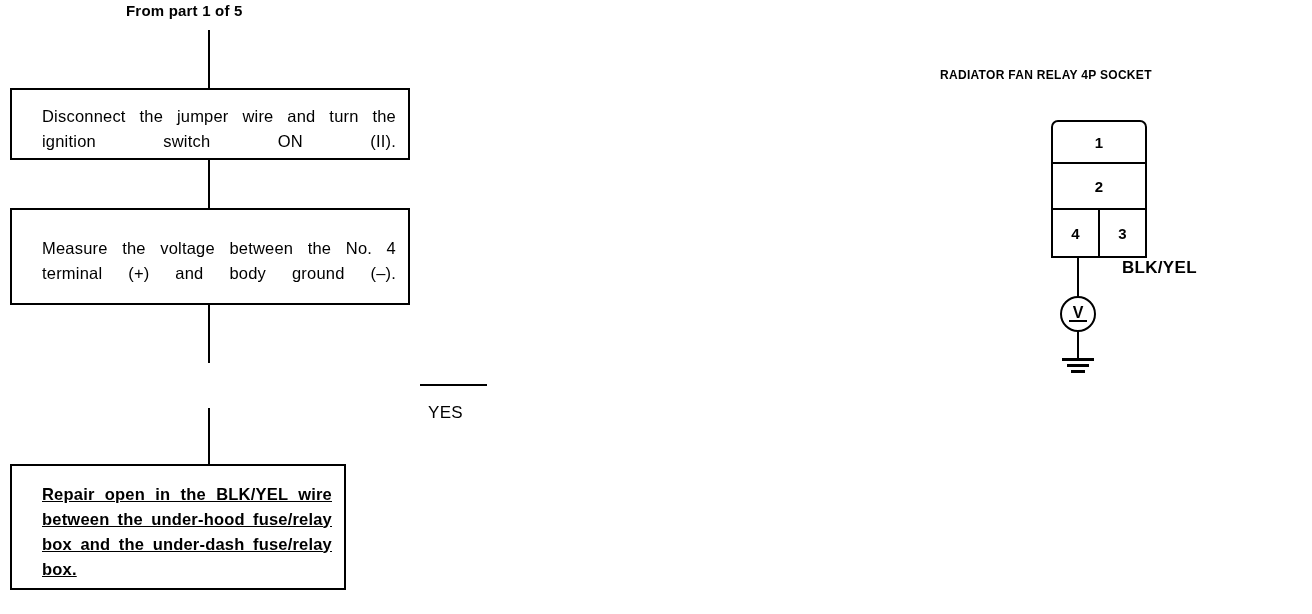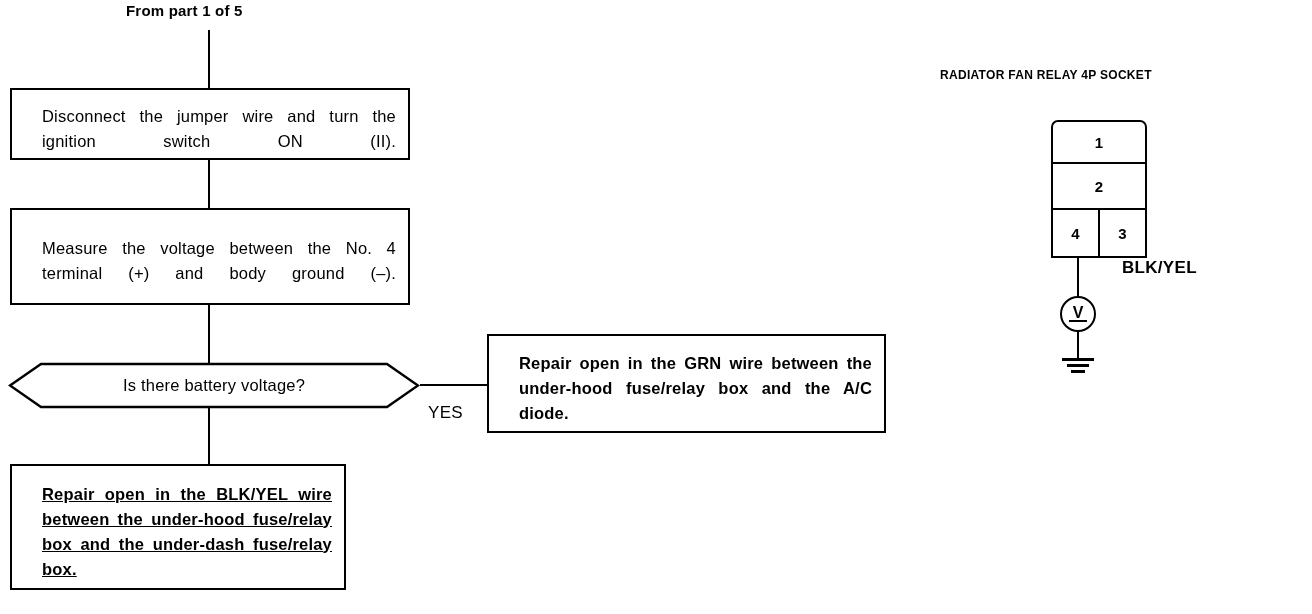--- a/index.html
+++ b/index.html
@@ -157,33 +157,24 @@
   <div class="abs hline" id="line-yes"></div>
 
   <div class="abs proc-box" id="box-disconnect">
     <div class="txt txt-reg just">Disconnect the jumper wire and turn the ignition switch ON (II).</div>
   </div>
 
   <div class="abs proc-box" id="box-measure">
     <div class="txt txt-reg just">Measure the voltage between the No. 4 terminal (+) and body ground (–).</div>
   </div>
 
-  <div class="abs" id="decision">
-    <svg width="412" height="47" viewBox="0 0 412 47">
-      <polygon points="2,23.5 33,2 379,2 410,23.5 379,45 33,45" fill="#ffffff" stroke="#000000" stroke-width="2.4"></polygon>
-    </svg>
-    <div class="hex-text">Is there battery voltage?</div>
-  </div>
 
   <div class="abs branch-label yes-label">YES</div>
   <div class="abs branch-label no-label">NO</div>
 
-  <div class="abs proc-box" id="box-repair-grn">
-    <div class="txt txt-bold just">Repair open in the GRN wire between the under-hood fuse/relay box and the A/C diode.</div>
-  </div>
 
   <div class="abs proc-box" id="box-repair-blk">
     <div class="txt txt-bold just">Repair open in the BLK/YEL wire between the under-hood fuse/relay box and the under-dash fuse/relay box.</div>
   </div>
 
   <div class="abs socket-title">RADIATOR FAN RELAY 4P SOCKET</div>
 
   <div class="abs" id="socket">
     <div class="cell" id="cell-1">1</div>
     <div class="cell" id="cell-2">2</div>

